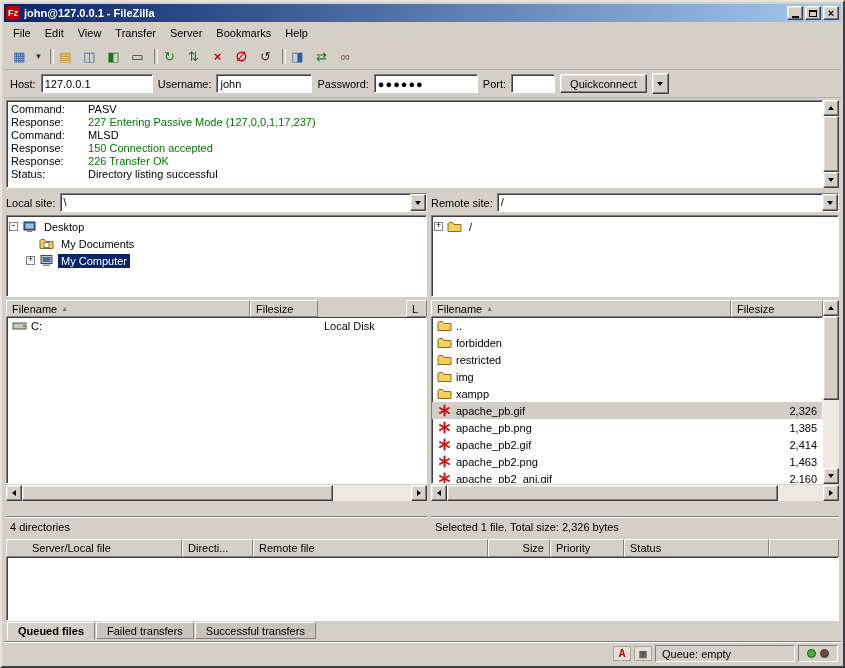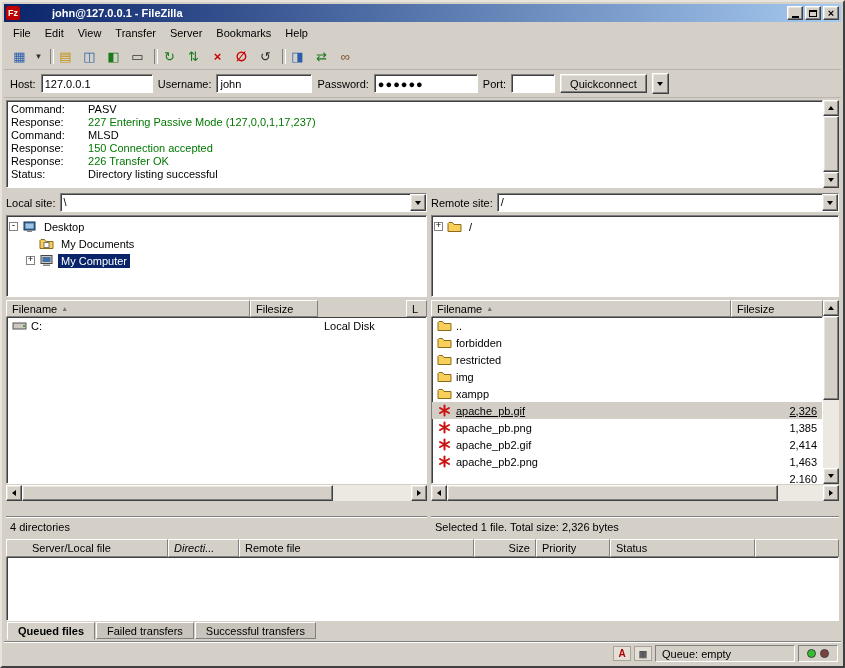--- a/index.html
+++ b/index.html
@@ -4,21 +4,21 @@
 <style>
   * { box-sizing: border-box; margin: 0; padding: 0; }
   html, body { width: 845px; height: 668px; overflow: hidden; }
   body { font: 11px "Liberation Sans", sans-serif; color: #000; background: #d4d0c8; }
 
   .window { position: absolute; inset: 0; background: #d4d0c8; border: 2px solid; border-color: #e8e4dc #404040 #404040 #e8e4dc; padding: 2px; display: flex; flex-direction: column; }
 
   .raised { border: 1px solid; border-color: #fff #404040 #404040 #fff; box-shadow: inset -1px -1px 0 #808080, inset 1px 1px 0 #e8e4dc; background: #d4d0c8; }
 
   
-  .titlebar { height: 18px; background: linear-gradient(90deg, #0a246a, #a6caf0); display: flex; align-items: center; padding: 0 2px; flex: none; gap: 28px; }
+  .titlebar { height: 18px; background: linear-gradient(90deg, #0a246a, #a6caf0); display: flex; align-items: center; padding: 0 2px; flex: none; }
   .app-icon { width: 14px; height: 14px; background: #bf0000; color: #fff; font-size: 9px; font-weight: bold; display: flex; align-items: center; justify-content: center; margin-right: 4px; border-radius: 2px; flex: none; }
   .title-text { color: #fff; font-weight: bold; flex: 1; white-space: nowrap; overflow: hidden; }
   .win-controls { display: flex; gap: 2px; flex: none; }
   .winbtn { width: 16px; height: 14px; font: 9px "Liberation Sans", sans-serif; display: flex; align-items: center; justify-content: center; cursor: default; position: relative; }
   .glyph-min { width: 7px; height: 2px; background: #000; margin-top: 7px; display: block; }
   .glyph-max { width: 8px; height: 7px; border: 1px solid #000; border-top-width: 2px; display: block; }
   .glyph-close { font-size: 11px; font-weight: bold; line-height: 10px; }
 
   
   .menubar { height: 21px; display: flex; align-items: center; padding-left: 2px; flex: none; }
@@ -86,39 +86,39 @@
   .list-main { flex: 1; display: flex; flex-direction: column; min-width: 0; }
   .list-header { height: 17px; flex: none; display: flex; background: #d4d0c8; overflow: hidden; }
   .hcell { flex: none; display: flex; align-items: center; padding: 0 5px; border: 1px solid; border-color: #fff #808080 #808080 #fff; white-space: nowrap; overflow: hidden; }
   .hcell .arrow { margin-left: 4px; font-size: 7px; color: #777; }
   .col-name { width: 244px; } .col-size { width: 68px; } .col-type { width: 88px; margin-top: 20px; } .col-l { flex: 1; }
   .col-rname { width: 300px; } .col-rsize { flex: 1; }
   .col-fill { flex: 1; }
   .list-body { flex: 1; background: #fff; border: 1px solid; border-color: #808080 #fff #fff #808080; box-shadow: inset 1px 1px 0 #404040; border-top: none; overflow: hidden; }
   .rows { width: 100%; }
   .row { display: flex; align-items: center; height: 17px; white-space: nowrap; }
-  .row.selected { background: #d2cec6; text-decoration: underline; }
+  .row.selected { background: #d2cec6; }
   .cell { padding: 0 5px; overflow: hidden; flex: none; display: flex; align-items: center; }
   .cell-name { width: 244px; } .cell-size { width: 68px; justify-content: flex-end; } .cell-type { width: 88px; }
   .cell-rname { width: 300px; } .cell-rsize { flex: 1; justify-content: flex-end; }
 
   .icon { width: 15px; height: 13px; flex: none; margin-right: 4px; position: relative; }
   .icon svg { display: none; position: absolute; inset: 0; }
   .icon.folder-icon .i-folder { display: block; }
   .icon.image-file-icon .i-star { display: block; }
   .icon.drive-icon .i-drive { display: block; }
   .icon.desktop-icon .i-desktop { display: block; }
   .icon.documents-folder-icon .i-docs { display: block; }
   .icon.computer-icon .i-computer { display: block; }
 
   .pane-status { height: 19px; flex: none; display: flex; align-items: center; padding: 4px 4px; border-top: 1px solid #fff; box-shadow: 0 -1px 0 #808080; margin-top: 16px; }
 
   
   .queue-header { height: 18px; flex: none; display: flex; background: #d4d0c8; margin: 1px 2px 0 2px; overflow: hidden; }
-  .col-q1 { width: 162px; padding-left: 25px; } .col-q2 { width: 71px; font-style: italic; } .col-q3 { width: 235px; }
+  .col-q1 { width: 176px; padding-left: 25px; } .col-q2 { width: 71px; } .col-q3 { width: 235px; }
   .col-q4 { width: 62px; justify-content: flex-end; } .col-q5 { width: 74px; } .col-q6 { width: 145px; }
   .queue-body { height: 64px; flex: none; margin: 0 2px; background: #fff; border: 1px solid; border-color: #808080 #fff #fff #808080; box-shadow: inset 1px 1px 0 #404040; border-top: none; }
 
   
   .tabs { height: 20px; flex: none; display: flex; align-items: flex-start; padding: 1px 0 0 3px; gap: 1px; }
   .tab { height: 17px; padding: 2px 10px; background: #c8c4bc; border: 1px solid; border-color: #fff #808080 #808080 #fff; }
   .tab.active { background: #d4d0c8; font-weight: bold; border-bottom-color: #d4d0c8; height: 18px; }
 
   
   .statusbar { height: 23px; flex: none; display: flex; align-items: center; gap: 3px; padding: 2px 3px 1px 3px; border-top: 1px solid #808080; box-shadow: inset 0 1px 0 #fff; }
@@ -546,20 +546,33 @@
                           <path d="M3 9 L12 4"></path>
                         </g>
                       </svg>
                   </span>
                     <span>apache_pb2.png</span>
                   </span>
                   <span class="cell cell-rsize">1,463</span>
                 </div>
 
                 <div class="row">
+                  <span class="cell cell-rname">
+                    <span class="icon image-file-icon">
+
+                    <svg class="i-star" width="15" height="13" viewBox="0 0 15 13">
+                        <g stroke="#cc1111" stroke-width="2" stroke-linecap="round">
+                          <path d="M7.5 1.5 L7.5 11.5"></path>
+                          <path d="M3 4 L12 9"></path>
+                          <path d="M3 9 L12 4"></path>
+                        </g>
+                      </svg>
+                  </span>
+                    <span>apache_pb2_ani.gif</span>
+                  </span>
                   <span class="cell cell-rsize">2,160</span>
                 </div>
               </div>
           </div>
         </div>
         <div class="vscroll">
           <span class="sb-btn raised">
               <span class="tri-up"></span>
             </span>
           <span class="sb-track-v">

